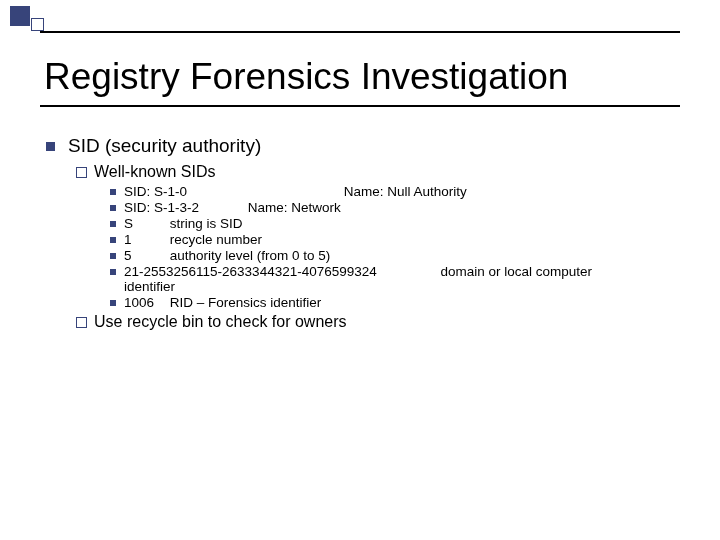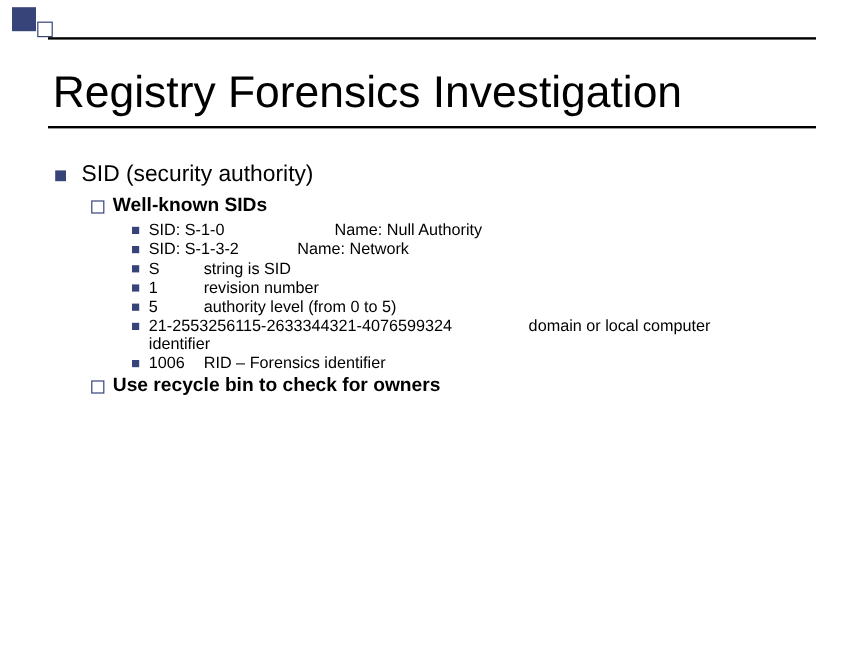--- a/index.html
+++ b/index.html
@@ -77,21 +77,21 @@
     top: 7px;
     width: 9px;
     height: 9px;
     background: #37447a;
   }
   .lvl2 {
     margin: 3px 0 3px 0;
     position: relative;
     padding-left: 54px;
     font-size: 16px;
-    font-weight: bold;
+    font-weight: normal;
   }
   .lvl2 .bullet {
     position: absolute;
     left: 36px;
     top: 4px;
     width: 9px;
     height: 9px;
     border: 1px solid #37447a;
     background: #fff;
   }
@@ -138,38 +138,38 @@
   </div>
 
     <div class="lvl2">
       <span class="bullet"></span>
       <span>Well-known SIDs</span>
     </div>
 
       <div class="lvl3">
         <span class="bullet"></span>
         <span class="inline-label">SID: S-1-0</span>
-        <span style="margin-left:41px">Name: Null Authority</span>
+        <span style="margin-left:106px">Name: Null Authority</span>
       </div>
       <div class="lvl3">
         <span class="bullet"></span>
         <span class="inline-label">SID: S-1-3-2</span>
         <span style="margin-left:10px">Name: Network</span>
       </div>
 
 
       <div class="lvl3">
         <span class="bullet"></span>
         <span class="key">S</span>
         <span>string is SID</span>
       </div>
       <div class="lvl3">
         <span class="bullet"></span>
         <span class="key">1</span>
-        <span>revision number</span>
+        <span>recycle number</span>
       </div>
       <div class="lvl3">
         <span class="bullet"></span>
         <span class="key">5</span>
         <span>authority level (from 0 to 5)</span>
       </div>
       <div class="lvl3">
         <span class="bullet"></span>
         <span>21-2553256115-2633344321-4076599324</span>
         <span style="margin-left:60px">domain or local computer</span><br>

